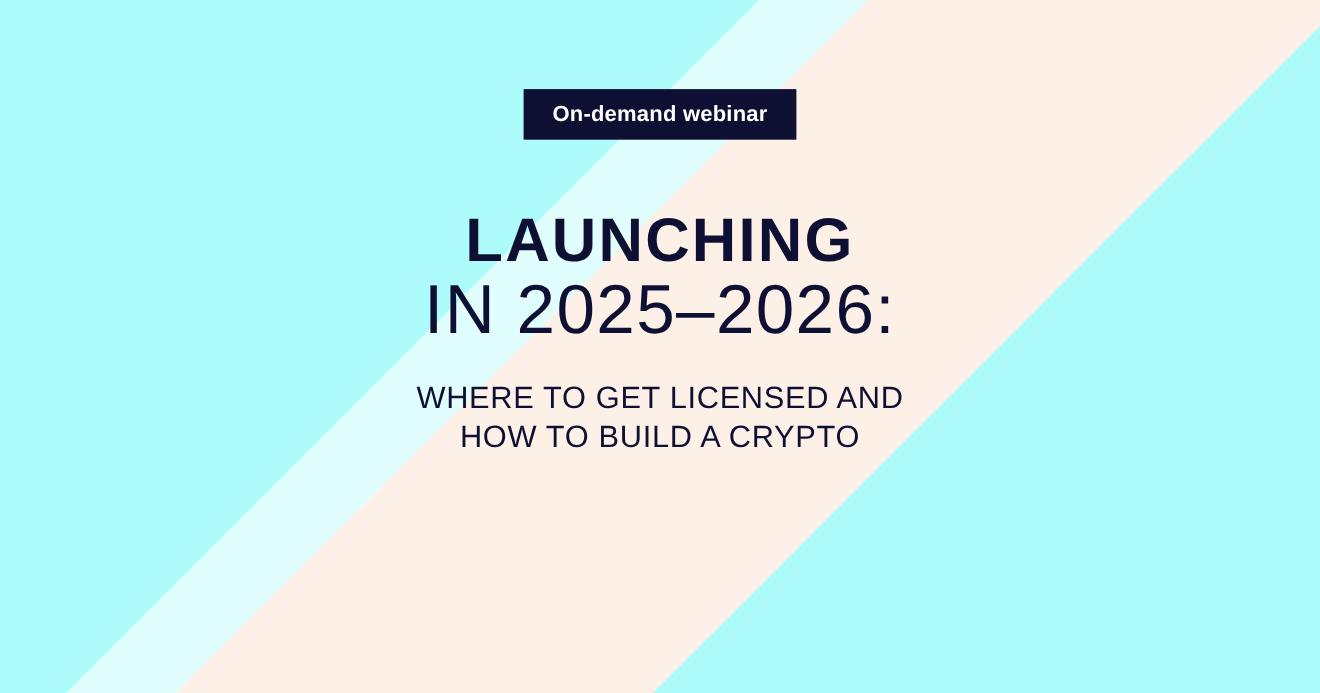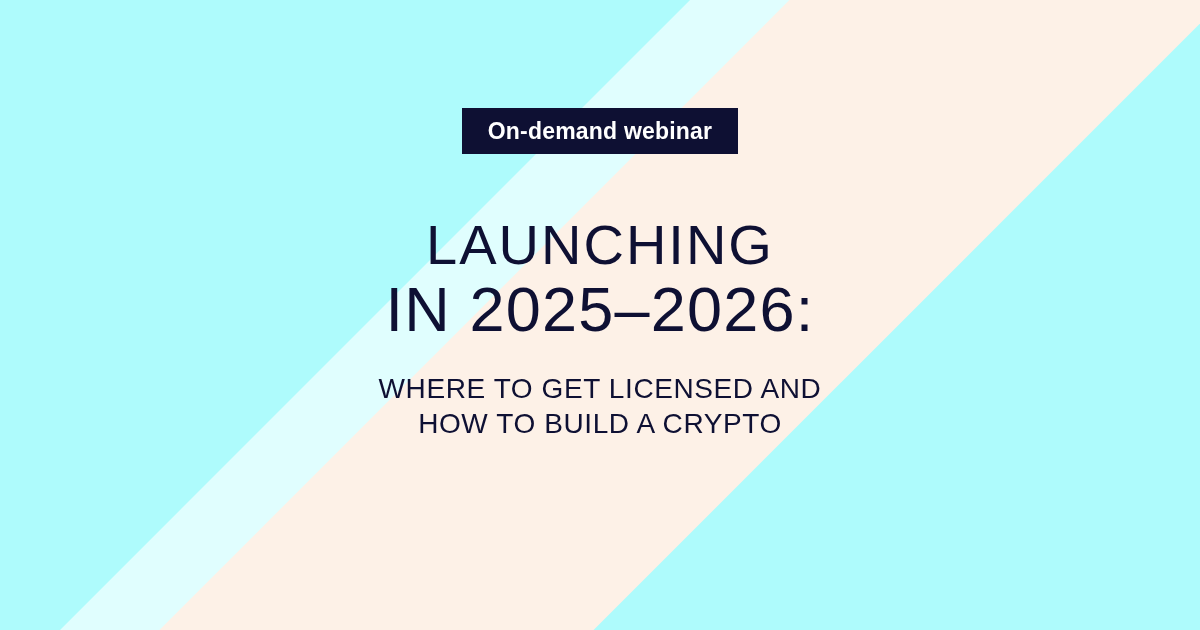--- a/index.html
+++ b/index.html
@@ -60,48 +60,48 @@
     z-index: 2;
     width: 1200px;
     height: 630px;
     display: flex;
     flex-direction: column;
     align-items: center;
   }
 
   
   .badge {
-    margin-top: 108px;
+    margin-top: 81px;
     height: 46px;
     box-sizing: border-box;
     display: flex;
     align-items: center;
     justify-content: center;
     padding: 0 26px;
     background: #0E1033;
     color: #FFFFFF;
-    font-size: 23px;
+    font-size: 20px;
     font-weight: 700;
     letter-spacing: 0.2px;
     white-space: nowrap;
   }
 
   
   .title-block {
     margin-top: 62px;
     text-align: center;
     color: #0E1033;
     display: flex;
     flex-direction: column;
     align-items: center;
   }
 
   .title-line-1 {
     font-size: 56px;
-    font-weight: 400;
+    font-weight: 700;
     letter-spacing: 2.0px;
     line-height: 1.02;
     white-space: nowrap;
   }
 
   .title-line-2 {
     font-size: 63px;
     font-weight: 700;
     letter-spacing: 0.4px;
     line-height: 1.05;

